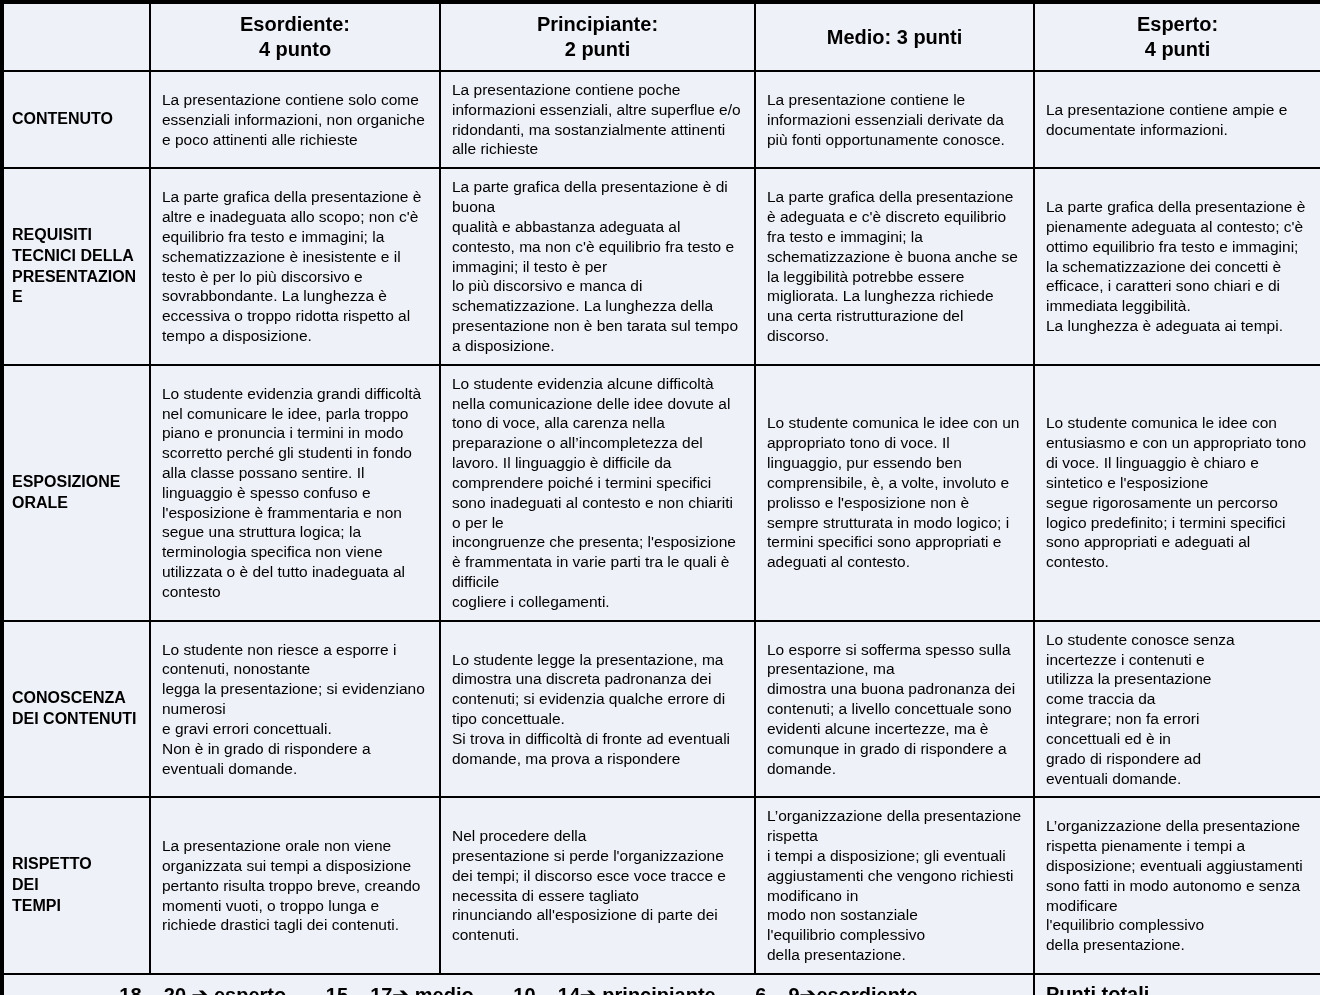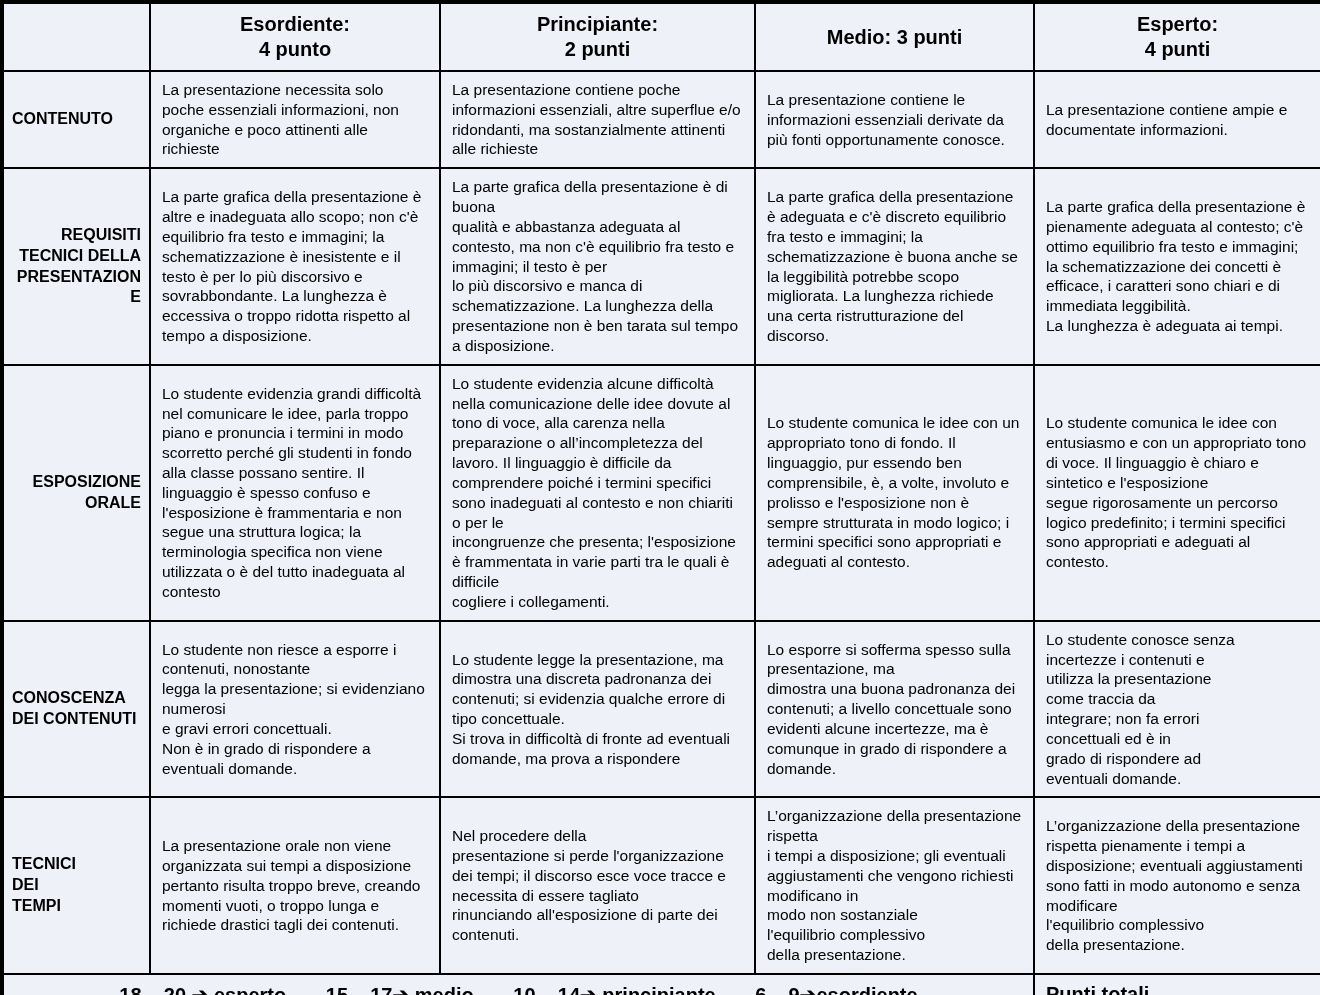--- a/index.html
+++ b/index.html
@@ -39,21 +39,21 @@
   tbody th.criterion {
     font-size: 16px;
     font-weight: bold;
     text-align: left;
     white-space: pre-line;
     overflow-wrap: break-word;
     word-wrap: break-word;
     padding: 20px 8px;
     line-height: 1.3;
   }
-  tbody tr.center-label th.criterion { text-align: right; }
+  tbody tr.center-label th.criterion { text-align: left; }
   
   tbody td.cell {
     font-size: 15.5px;
     line-height: 1.28;
     text-align: left;
     white-space: pre-line;
   }
   tbody tr.r-contenuto    { height: 92px;  }
   tbody tr.r-requisiti    { height: 188px; }
   tbody tr.r-esposizione  { height: 250px; }
@@ -91,43 +91,43 @@
         <th>Principiante:
 2 punti</th>
         <th>Medio: 3 punti</th>
         <th>Esperto:
 4 punti</th>
       </tr>
     </thead>
     <tbody>
       <tr class="r-contenuto">
         <th class="criterion">CONTENUTO</th>
-        <td class="cell">La presentazione necessita solo poche essenziali informazioni, non organiche e poco attinenti alle richieste</td>
+        <td class="cell">La presentazione contiene solo come essenziali informazioni, non organiche e poco attinenti alle richieste</td>
         <td class="cell">La presentazione contiene poche informazioni essenziali, altre superflue e/o ridondanti, ma sostanzialmente attinenti alle richieste</td>
         <td class="cell">La presentazione contiene le informazioni essenziali derivate da più fonti opportunamente conosce.</td>
         <td class="cell">La presentazione contiene ampie e documentate informazioni.</td>
       </tr>
       <tr class="r-requisiti center-label">
         <th class="criterion">REQUISITI TECNICI DELLA PRESENTAZIONE</th>
         <td class="cell">La parte grafica della presentazione è altre e inadeguata allo scopo; non c'è equilibrio fra testo e immagini; la
 schematizzazione è inesistente e il testo è per lo più discorsivo e sovrabbondante. La lunghezza è eccessiva o troppo ridotta rispetto al tempo a disposizione.</td>
         <td class="cell">La parte grafica della presentazione è di buona
 qualità e abbastanza adeguata al contesto, ma non c'è equilibrio fra testo e immagini; il testo è per
 lo più discorsivo e manca di schematizzazione. La lunghezza della presentazione non è ben tarata sul tempo a disposizione.</td>
-        <td class="cell">La parte grafica della presentazione è adeguata e c'è discreto equilibrio fra testo e immagini; la schematizzazione è buona anche se la leggibilità potrebbe scopo migliorata. La lunghezza richiede una certa ristrutturazione del discorso.</td>
+        <td class="cell">La parte grafica della presentazione è adeguata e c'è discreto equilibrio fra testo e immagini; la schematizzazione è buona anche se la leggibilità potrebbe essere migliorata. La lunghezza richiede una certa ristrutturazione del discorso.</td>
         <td class="cell">La parte grafica della presentazione è pienamente adeguata al contesto; c'è ottimo equilibrio fra testo e immagini; la schematizzazione dei concetti è efficace, i caratteri sono chiari e di immediata leggibilità.
 La lunghezza è adeguata ai tempi.</td>
       </tr>
       <tr class="r-esposizione center-label">
         <th class="criterion">ESPOSIZIONE ORALE</th>
         <td class="cell">Lo studente evidenzia grandi difficoltà nel comunicare le idee, parla troppo piano e pronuncia i termini in modo scorretto perché gli studenti in fondo alla classe possano sentire. Il linguaggio è spesso confuso e l'esposizione è frammentaria e non segue una struttura logica; la terminologia specifica non viene utilizzata o è del tutto inadeguata al contesto</td>
         <td class="cell">Lo studente evidenzia alcune difficoltà nella comunicazione delle idee dovute al tono di voce, alla carenza nella preparazione o all’incompletezza del lavoro. Il linguaggio è difficile da comprendere poiché i termini specifici sono inadeguati al contesto e non chiariti o per le
 incongruenze che presenta; l'esposizione è frammentata in varie parti tra le quali è difficile
 cogliere i collegamenti.</td>
-        <td class="cell">Lo studente comunica le idee con un appropriato tono di fondo. Il linguaggio, pur essendo ben comprensibile, è, a volte, involuto e prolisso e l'esposizione non è sempre strutturata in modo logico; i termini specifici sono appropriati e adeguati al contesto.</td>
+        <td class="cell">Lo studente comunica le idee con un appropriato tono di voce. Il linguaggio, pur essendo ben comprensibile, è, a volte, involuto e prolisso e l'esposizione non è sempre strutturata in modo logico; i termini specifici sono appropriati e adeguati al contesto.</td>
         <td class="cell">Lo studente comunica le idee con entusiasmo e con un appropriato tono di voce. Il linguaggio è chiaro e sintetico e l'esposizione
 segue rigorosamente un percorso logico predefinito; i termini specifici sono appropriati e adeguati al contesto.</td>
       </tr>
       <tr class="r-conoscenza">
         <th class="criterion">CONOSCENZA DEI CONTENUTI</th>
         <td class="cell">Lo studente non riesce a esporre i contenuti, nonostante
 legga la presentazione; si evidenziano numerosi
 e gravi errori concettuali.
 Non è in grado di rispondere a eventuali domande.</td>
         <td class="cell">Lo studente legge la presentazione, ma dimostra una discreta padronanza dei contenuti; si evidenzia qualche errore di tipo concettuale.
@@ -136,21 +136,21 @@
 dimostra una buona padronanza dei contenuti; a livello concettuale sono evidenti alcune incertezze, ma è comunque in grado di rispondere a domande.</td>
         <td class="cell">Lo studente conosce senza incertezze i contenuti e
 utilizza la presentazione
 come traccia da
 integrare; non fa errori
 concettuali ed è in
 grado di rispondere ad
 eventuali domande.</td>
       </tr>
       <tr class="r-rispetto">
-        <th class="criterion">TECNICI
+        <th class="criterion">RISPETTO
 DEI
 TEMPI</th>
         <td class="cell">La presentazione orale non viene organizzata sui tempi a disposizione pertanto risulta troppo breve, creando momenti vuoti, o troppo lunga e richiede drastici tagli dei contenuti.</td>
         <td class="cell">Nel procedere della
 presentazione si perde l'organizzazione dei tempi; il discorso esce voce tracce e necessita di essere tagliato
 rinunciando all'esposizione di parte dei contenuti.</td>
         <td class="cell">L’organizzazione della presentazione rispetta
 i tempi a disposizione; gli eventuali aggiustamenti che vengono richiesti  modificano in
 modo non sostanziale
 l'equilibrio complessivo

